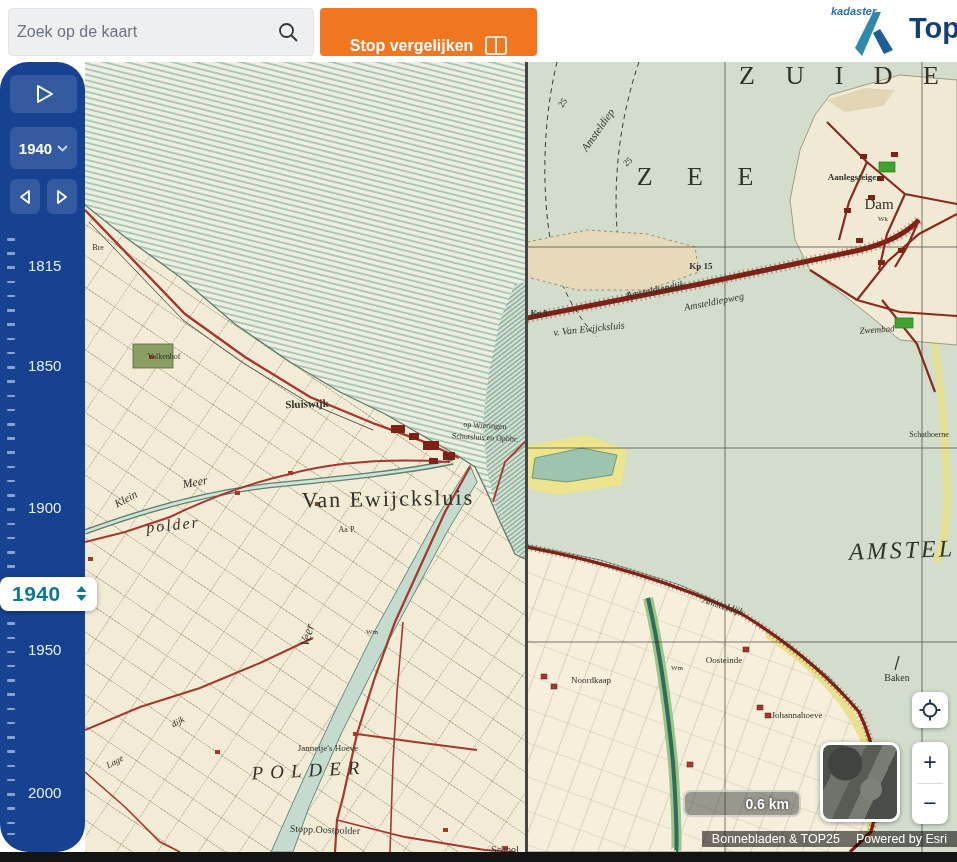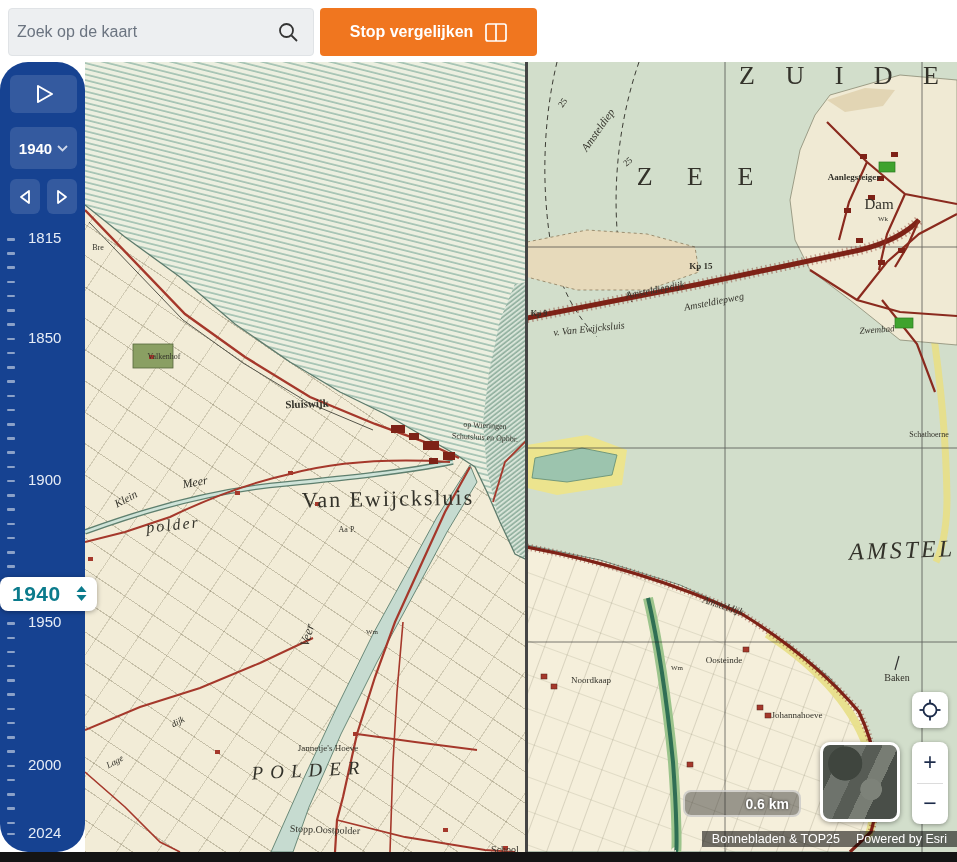--- a/index.html
+++ b/index.html
@@ -8,38 +8,38 @@
 
   
   #header{position:absolute;left:0;top:0;width:957px;height:62px;background:#fff;z-index:30;}
   #searchbox{position:absolute;left:8px;top:8px;width:304px;height:46px;background:#edeff1;
              border:1px solid #e0e3e6;border-radius:4px;display:flex;align-items:center;}
   #searchbox input{flex:1;border:none;outline:none;background:transparent;font-size:16px;
                    color:#333;padding:0 8px 0 8px;font-family:"Liberation Sans",sans-serif;}
   #searchbox input::placeholder{color:#6b7480;}
   #search-icon{margin-right:14px;flex:0 0 auto;}
   #compare-btn{position:absolute;left:320px;top:8px;width:217px;height:48px;border:none;border-radius:4px;
-               background:#f0761f;color:#fff;font-size:16px;font-weight:600;display:flex;align-items:center;
+               background:#f0761f;color:#fff;font-size:16px;font-weight:600;display:flex;align-items:flex-end;
                justify-content:center;gap:12px;cursor:pointer;font-family:"Liberation Sans",sans-serif;}
   #logo{position:absolute;right:0;top:0;width:132px;height:62px;overflow:hidden;}
   #logo .brand{position:absolute;left:6px;top:5px;font-size:11px;font-style:italic;color:#2a6db5;font-weight:600;}
   #logo .mark{position:absolute;left:28px;top:12px;}
   #logo .title{position:absolute;left:84px;top:12px;font-size:29px;font-weight:700;color:#123f77;white-space:nowrap;}
 
   
   #sidebar{position:absolute;left:0;top:62px;width:85px;height:790px;background:#164291;z-index:20;}
   .sbtn{position:absolute;background:rgba(255,255,255,.13);border:none;border-radius:6px;cursor:pointer;
         display:flex;align-items:center;justify-content:center;color:#fff;}
   #play-btn{left:10px;top:13px;width:67px;height:38px;}
   #year-dd{left:10px;top:65px;width:67px;height:42px;gap:5px;font-size:15px;font-weight:700;
            font-family:"Liberation Sans",sans-serif;}
   #step-back{left:10px;top:117px;width:30px;height:35px;}
   #step-fwd{left:47px;top:117px;width:30px;height:35px;}
   .tick{position:absolute;left:7px;width:8px;height:2.5px;background:rgba(255,255,255,.5);border-radius:1px;}
-  .yearlab{position:absolute;left:28px;font-size:15px;color:#e6ecf6;}
+  .yearlab{position:absolute;left:28px;font-size:15px;color:#e6ecf6;margin-top:28px;}
   #year-pill{position:absolute;left:0;width:97px;height:34px;background:#fff;border-radius:8px;
              box-shadow:0 1px 5px rgba(0,0,0,.35);z-index:5;display:flex;align-items:center;
              padding:0 10px 0 12px;box-sizing:border-box;justify-content:space-between;cursor:pointer;}
   #year-pill .val{font-size:21px;font-weight:700;color:#0b7b8c;letter-spacing:.5px;}
 
   
   #map{position:absolute;left:85px;top:62px;width:872px;height:790px;overflow:hidden;background:#d2decb;cursor:grab;}
   #map-left{position:absolute;left:0;top:0;width:442px;height:790px;overflow:hidden;
             background-color:#f2ecd7;
             background-image:
@@ -87,20 +87,28 @@
       <line x1="14.5" y1="14.5" x2="20" y2="20" stroke="#333" stroke-width="1.8"></line>
     </svg>
   </div>
   <button id="compare-btn" style="background: rgb(240, 118, 31);">
     <span>Stop vergelijken</span>
     <svg width="22" height="19" viewBox="0 0 22 19">
       <rect x="1" y="1" width="20" height="17" rx="2" fill="none" stroke="#fff" stroke-width="1.7"></rect>
       <line x1="11" y1="1" x2="11" y2="18" stroke="#fff" stroke-width="1.7"></line>
     </svg>
   </button>
+  <div id="logo">
+    <span class="brand">kadaster</span>
+    <svg class="mark" width="46" height="46" viewBox="0 0 46 46">
+      <polygon points="20,0 28,0 9,44 2,36" fill="#2f89ae"></polygon>
+      <polygon points="20,21 27,17 40,38 31,42" fill="#1d5e94"></polygon>
+    </svg>
+    <span class="title">Top</span>
+  </div>
 </div>
 
 <div id="sidebar" style="background: rgb(22, 66, 145); border-radius: 28px;">
   <button class="sbtn" id="play-btn">
     <svg width="26" height="22" viewBox="0 0 26 22">
       <polygon points="7,3 21,11 7,19" fill="none" stroke="#fff" stroke-width="2" stroke-linejoin="round"></polygon>
     </svg>
   </button>
   <button class="sbtn" id="year-dd">
     <span>1940</span>

